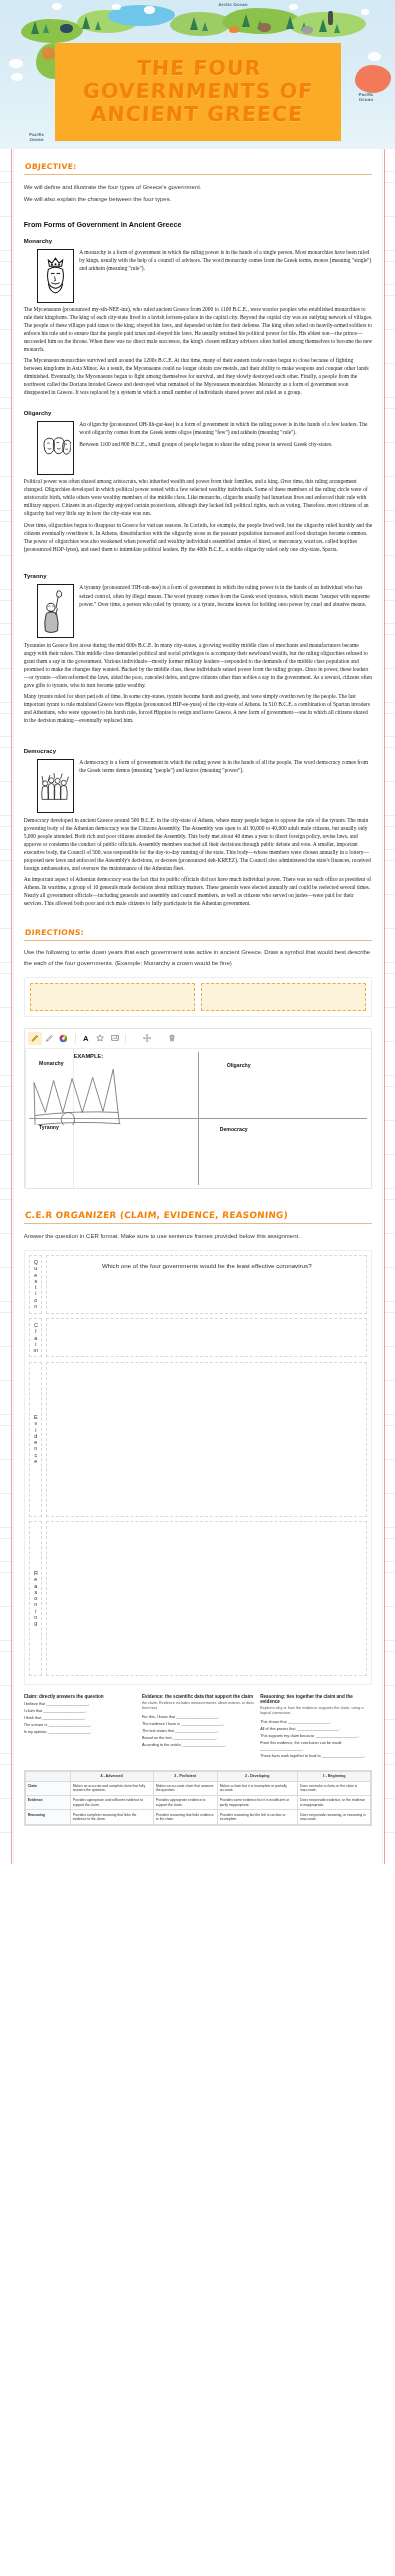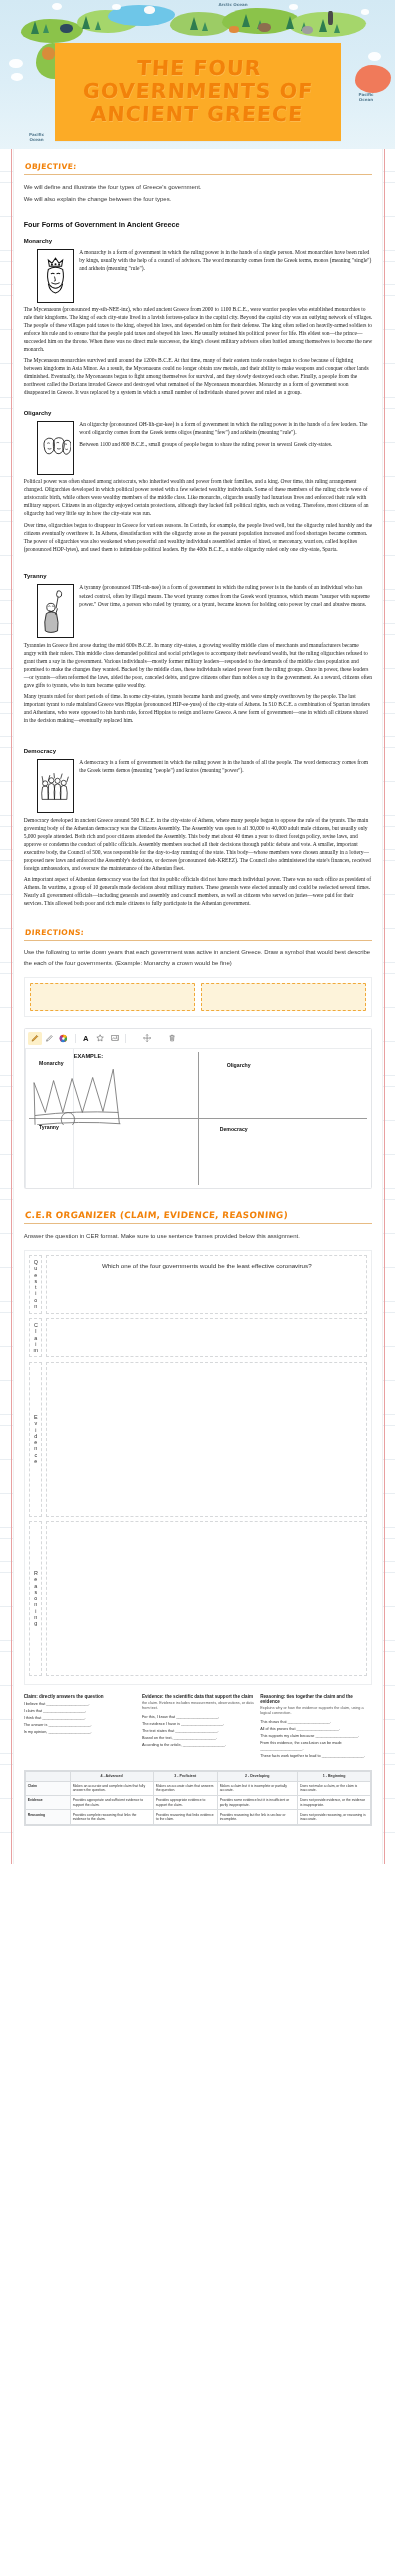--- a/index.html
+++ b/index.html
@@ -216,21 +216,21 @@
 
   <div class="sheet">
     <div class="paper">
 
       <div class="hand-head">OBJECTIVE:</div>
       <hr class="hand-rule">
       <p class="lead">We will define and illustrate the four types of Greece's government.</p>
       <p class="lead">We will also explain the change between the four types.</p>
 
       <div class="tb" style="margin-top:15.5px;">
-        <h3>Four Forms of Government in Ancient Greece</h3>
+        <h3>From Forms of Government in Ancient Greece</h3>
 
         <h4>Monarchy</h4>
         <div class="clearfix">
           <div class="figbox">
             <svg width="27" height="43" viewBox="0 0 52 84">
               <path d="M14 24 L12 12 L19 18 L26 8 L33 18 L40 12 L38 24 Z" fill="none" stroke="#111" stroke-width="2"></path>
               <circle cx="19" cy="21" r="2" fill="#111"></circle>
                 <circle cx="26" cy="20" r="2" fill="#111"></circle>
                 <circle cx="33" cy="21" r="2" fill="#111"></circle>
               <path d="M12 30 q14 -8 28 0 q4 16 -2 30 q-12 14 -24 0 q-6 -14 -2 -30 Z" fill="none" stroke="#111" stroke-width="2"></path>

